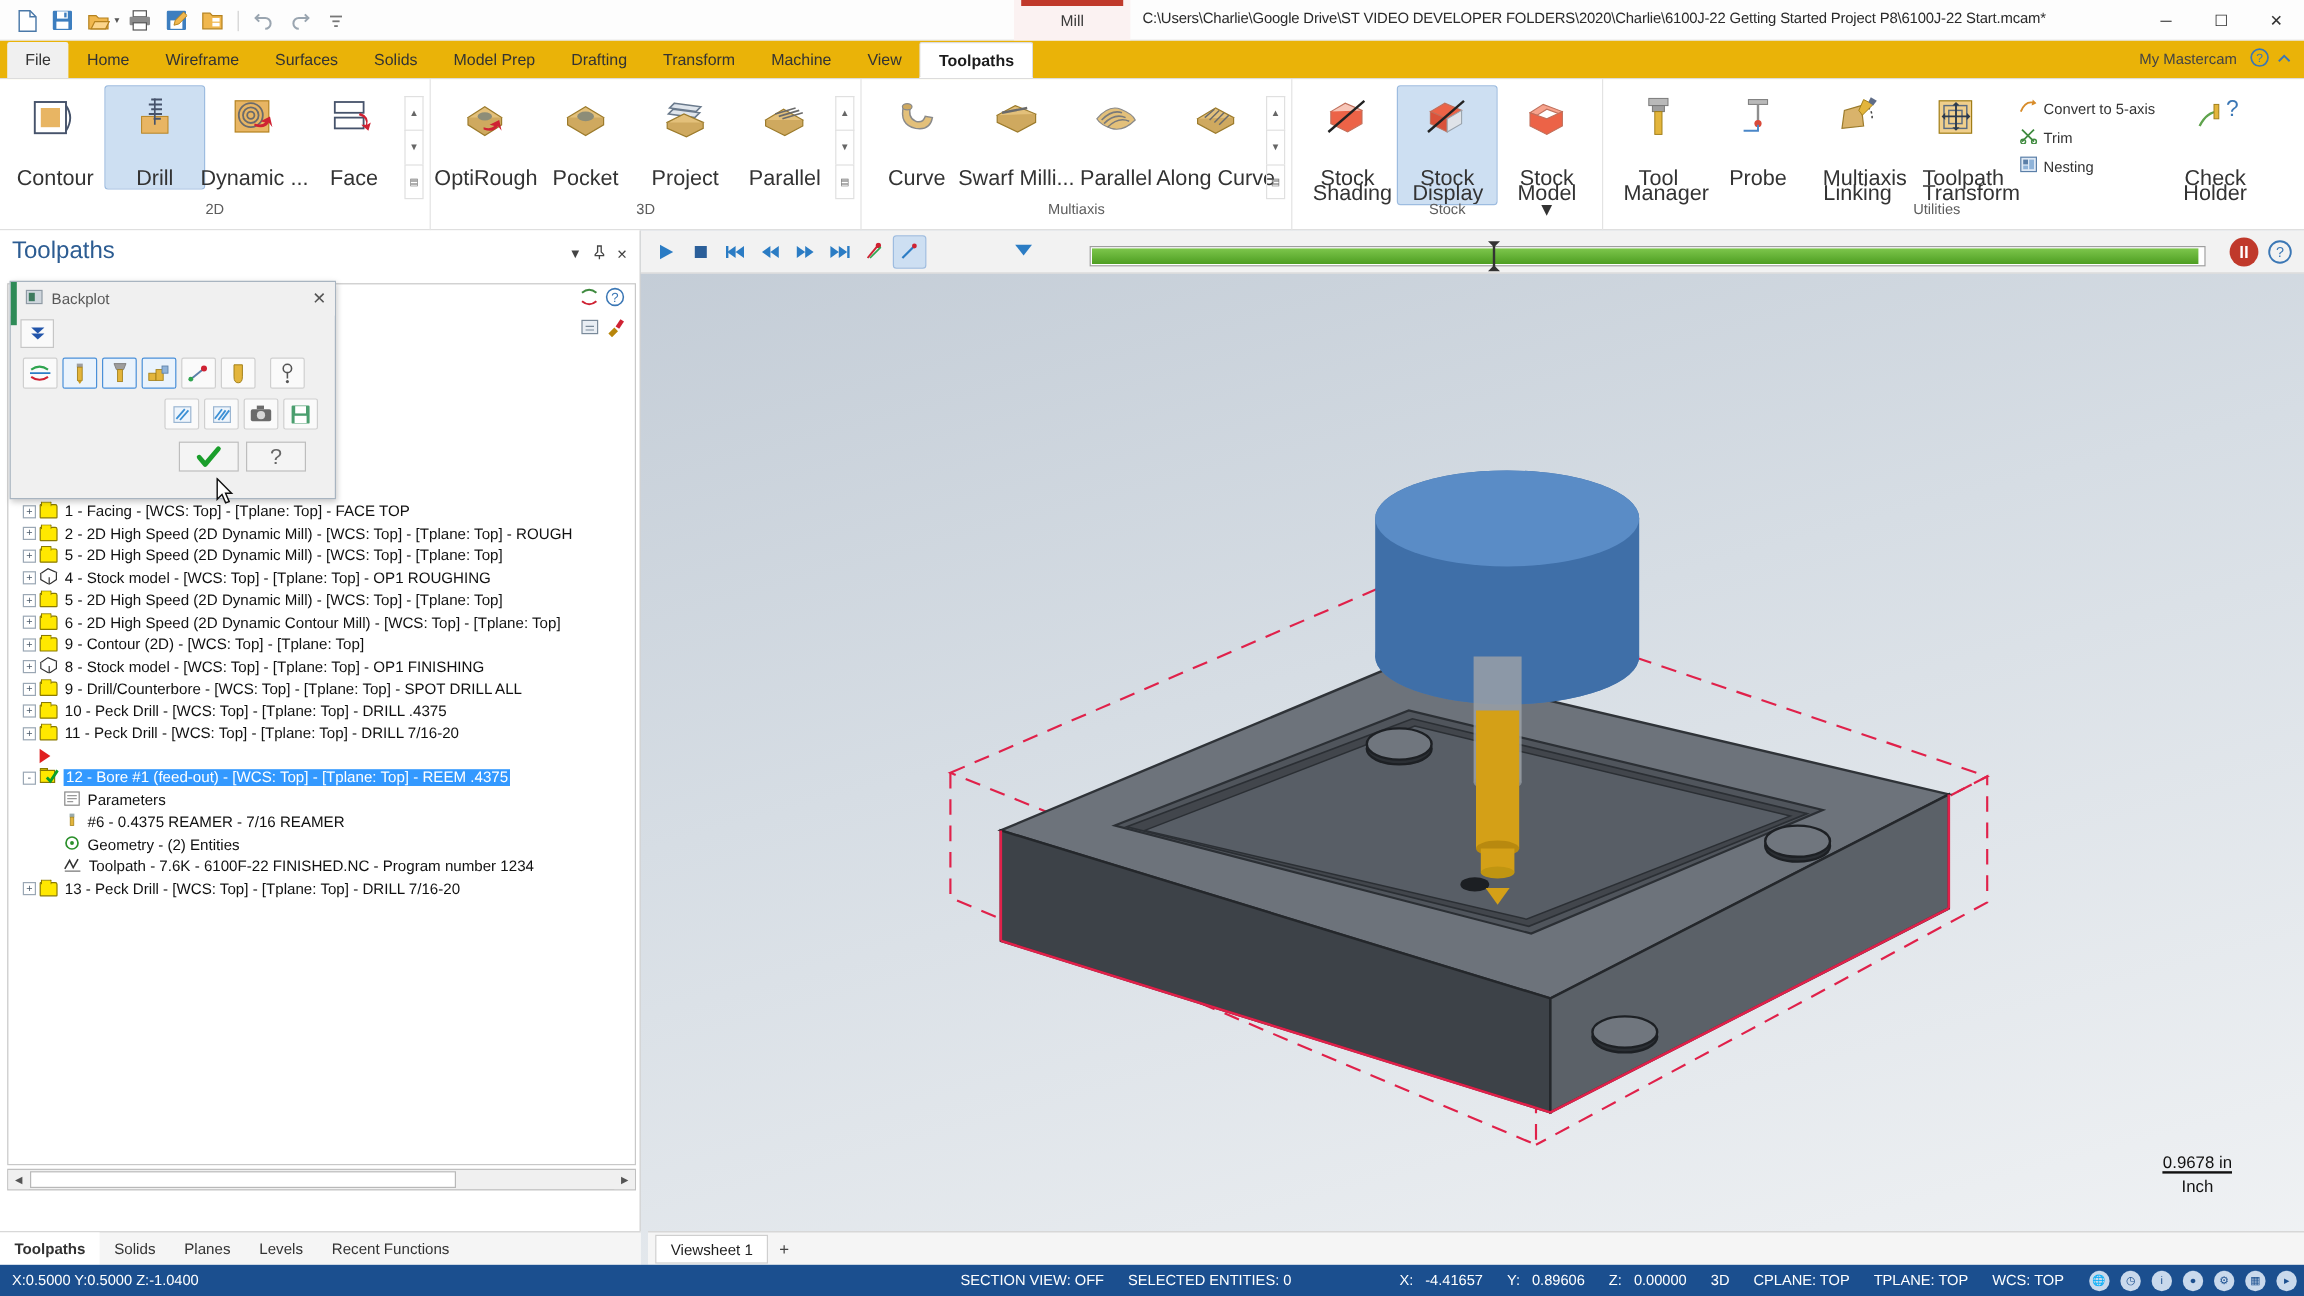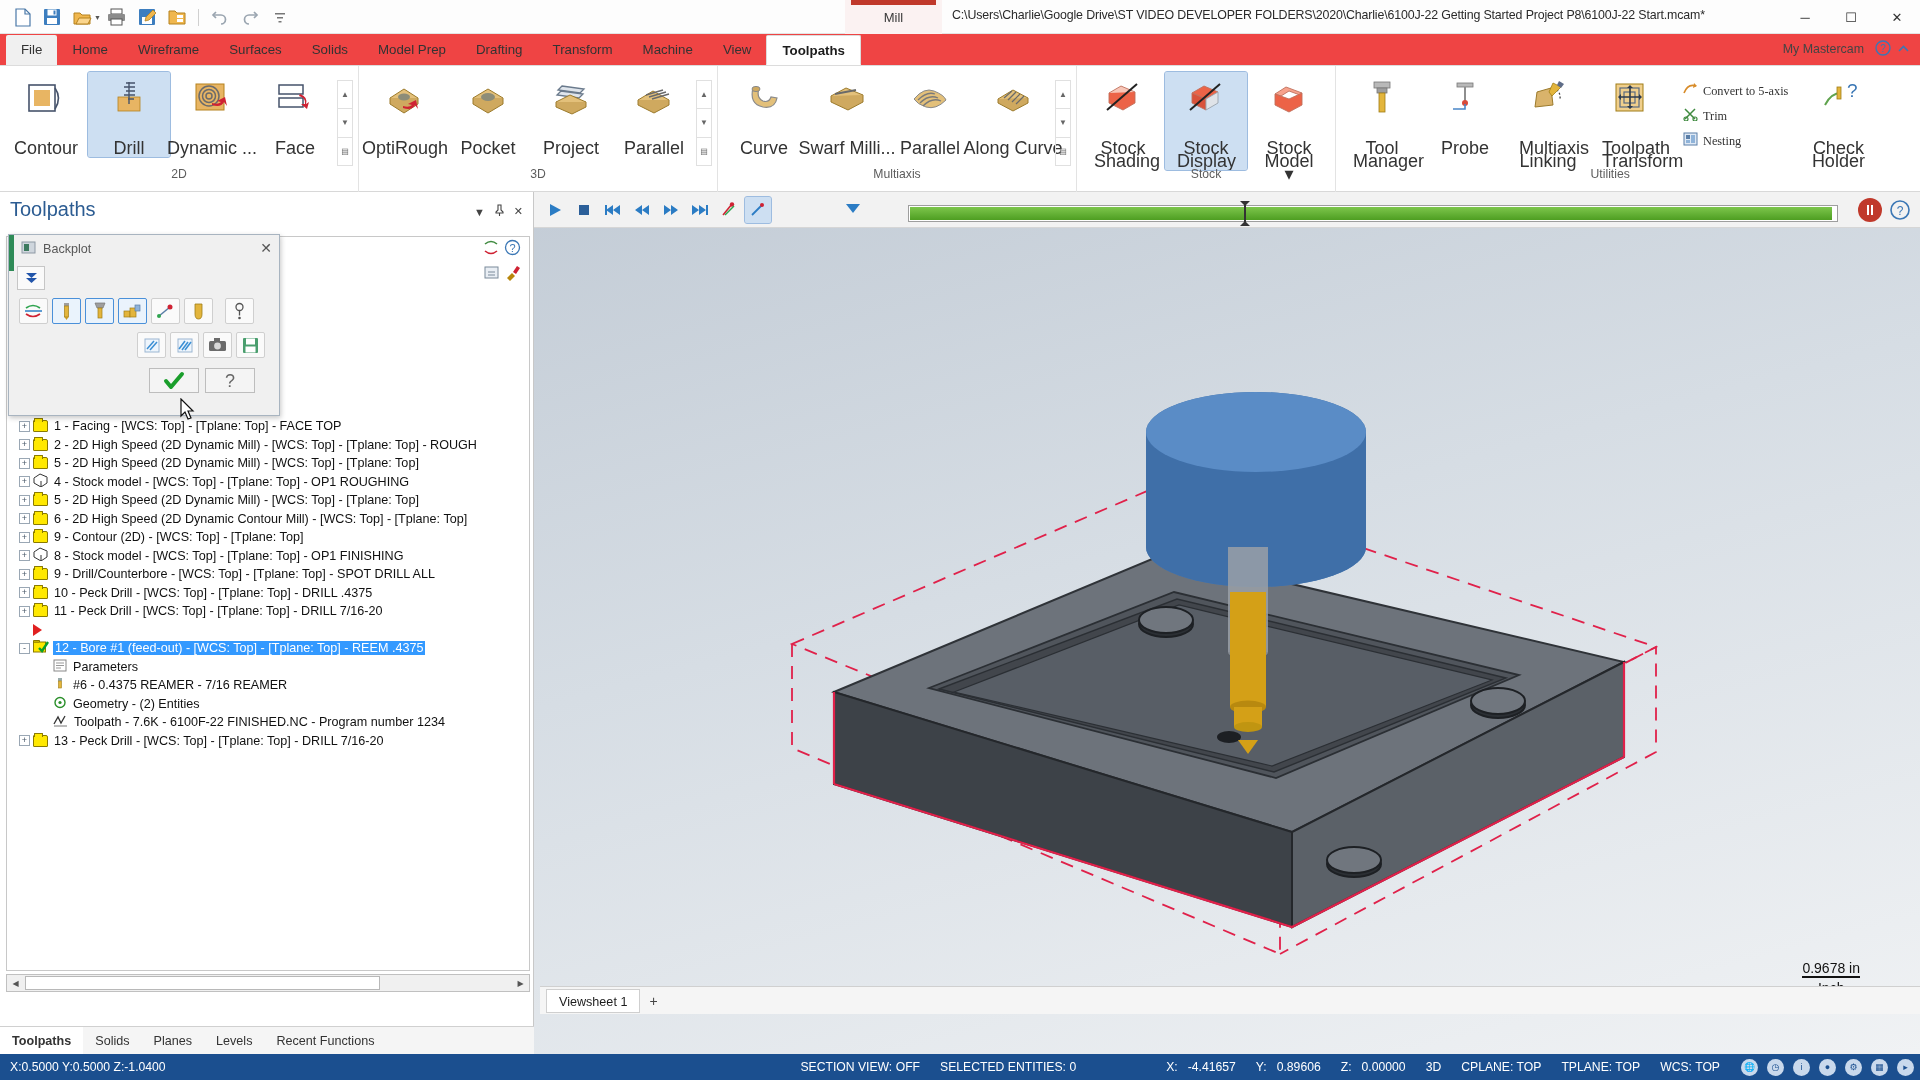--- a/index.html
+++ b/index.html
@@ -23,21 +23,21 @@
 
   .docpath { position:absolute; left:952px; top:8px; font-size:12.4px; color:#2a2a2a;
     white-space:nowrap; letter-spacing:-0.15px; }
 
   .wctrls { position:absolute; right:0; top:0; height:34px; display:flex; }
   .wctrls div { width:46px; height:34px; display:flex; align-items:center; justify-content:center;
     font-size:13px; color:#333; cursor:pointer; }
 
   
   .ribtabs { position:absolute; left:0; top:34px; width:1920px; height:32px;
-    background:#ef4444; display:flex; align-items:flex-end; padding-left:6px;
+    background:#eab308; display:flex; align-items:flex-end; padding-left:6px;
     border-bottom:1px solid #dcdcdc; }
   .ribtab { padding:0 15px; height:30px; line-height:30px; font-size:13.3px; color:#333;
     cursor:pointer; white-space:nowrap; border-radius:2px 2px 0 0; }
   .ribtab.file { background:#f0f0f0; }
   .ribtab.active { background:#fff; border:1px solid #dcdcdc; border-bottom:1px solid #fff;
     position:relative; z-index:3; font-weight:bold; color:#1c1c1c; }
   .myMC { position:absolute; right:56px; top:42px; font-size:12.4px; color:#444; }
   .ribhelp { position:absolute; right:10px; top:40px; display:flex; gap:6px; align-items:center; }
 
   
@@ -56,21 +56,21 @@
   .rbtn.w2 .cap { white-space:normal; width:58px; }
   .spinner { width:16px; display:flex; flex-direction:column; justify-content:center;
     height:86px; margin-top:8px; }
   .spinner span { flex:1; display:flex; align-items:center; justify-content:center;
     font-size:8px; color:#666; border:1px solid #e0e0e0; border-bottom:none; cursor:pointer;}
   .spinner span:last-child { border-bottom:1px solid #e0e0e0; }
 
   .rsmall { display:flex; flex-direction:column; justify-content:center; gap:3px;
     padding:8px 4px 0 6px; }
   .rsmall .ritem { display:flex; align-items:center; gap:5px; font-size:12.3px; color:#333;
-    cursor:pointer; padding:2px 4px; border-radius:2px; white-space:nowrap;font-family:Liberation Serif, serif; }
+    cursor:pointer; padding:2px 4px; border-radius:2px; white-space:nowrap; }
 
   
   .leftpanel { position:absolute; left:0; top:192px; width:534px; height:834px; background:#fff;
     border-right:1px solid #c8c8c8; }
   .lp-title { position:absolute; left:10px; top:6px; font-size:20px; color:#2c5c92; }
   .lp-btns { position:absolute; right:10px; top:12px; display:flex; gap:9px; align-items:center;
     font-size:11px; color:#444; }
   .lp-btns span { cursor:pointer; }
 
   .treewrap { position:absolute; left:6px; top:44px; width:524px; height:735px;
@@ -150,21 +150,21 @@
   .gtrack .cur:before,.gtrack .cur:after { content:""; position:absolute; left:-4px;
     border-left:5px solid transparent; border-right:5px solid transparent; }
   .gtrack .cur:before { top:-1px; border-top:5px solid #333; }
   .gtrack .cur:after { bottom:-1px; border-bottom:5px solid #333; }
   .gright { position:absolute; right:8px; top:198px; display:flex; gap:6px; z-index:12; }
   .gr-ico { width:24px; height:24px; border-radius:50%; display:flex; align-items:center;
     justify-content:center; font-size:13px; cursor:pointer; }
   .scalebox { position:absolute; right:60px; bottom:58px; text-align:center; font-size:14px; color:#111; }
   .scalebox .line { height:2px; background:#111; margin-bottom:2px; }
   .scalebox .u { font-size:14px; }
-  .vsheet { position:absolute; left:540px; top:986px; width:1380px; height:28px;
+  .vsheet { position:absolute; left:540px; top:1026px; width:1380px; height:28px;
     background:#f5f5f5; border-top:1px solid #d0d0d0; display:flex; align-items:center; padding-left:6px; }
   .vtab { padding:0 12px; height:24px; line-height:24px; font-size:12.6px; background:#fff;
     border:1px solid #cfcfcf; cursor:pointer; }
   .vplus { padding:0 9px; font-size:14px; color:#444; cursor:pointer; }
 </style>
 </head>
 <body>
 
 <div class="titlebar">
   <div class="qat">

